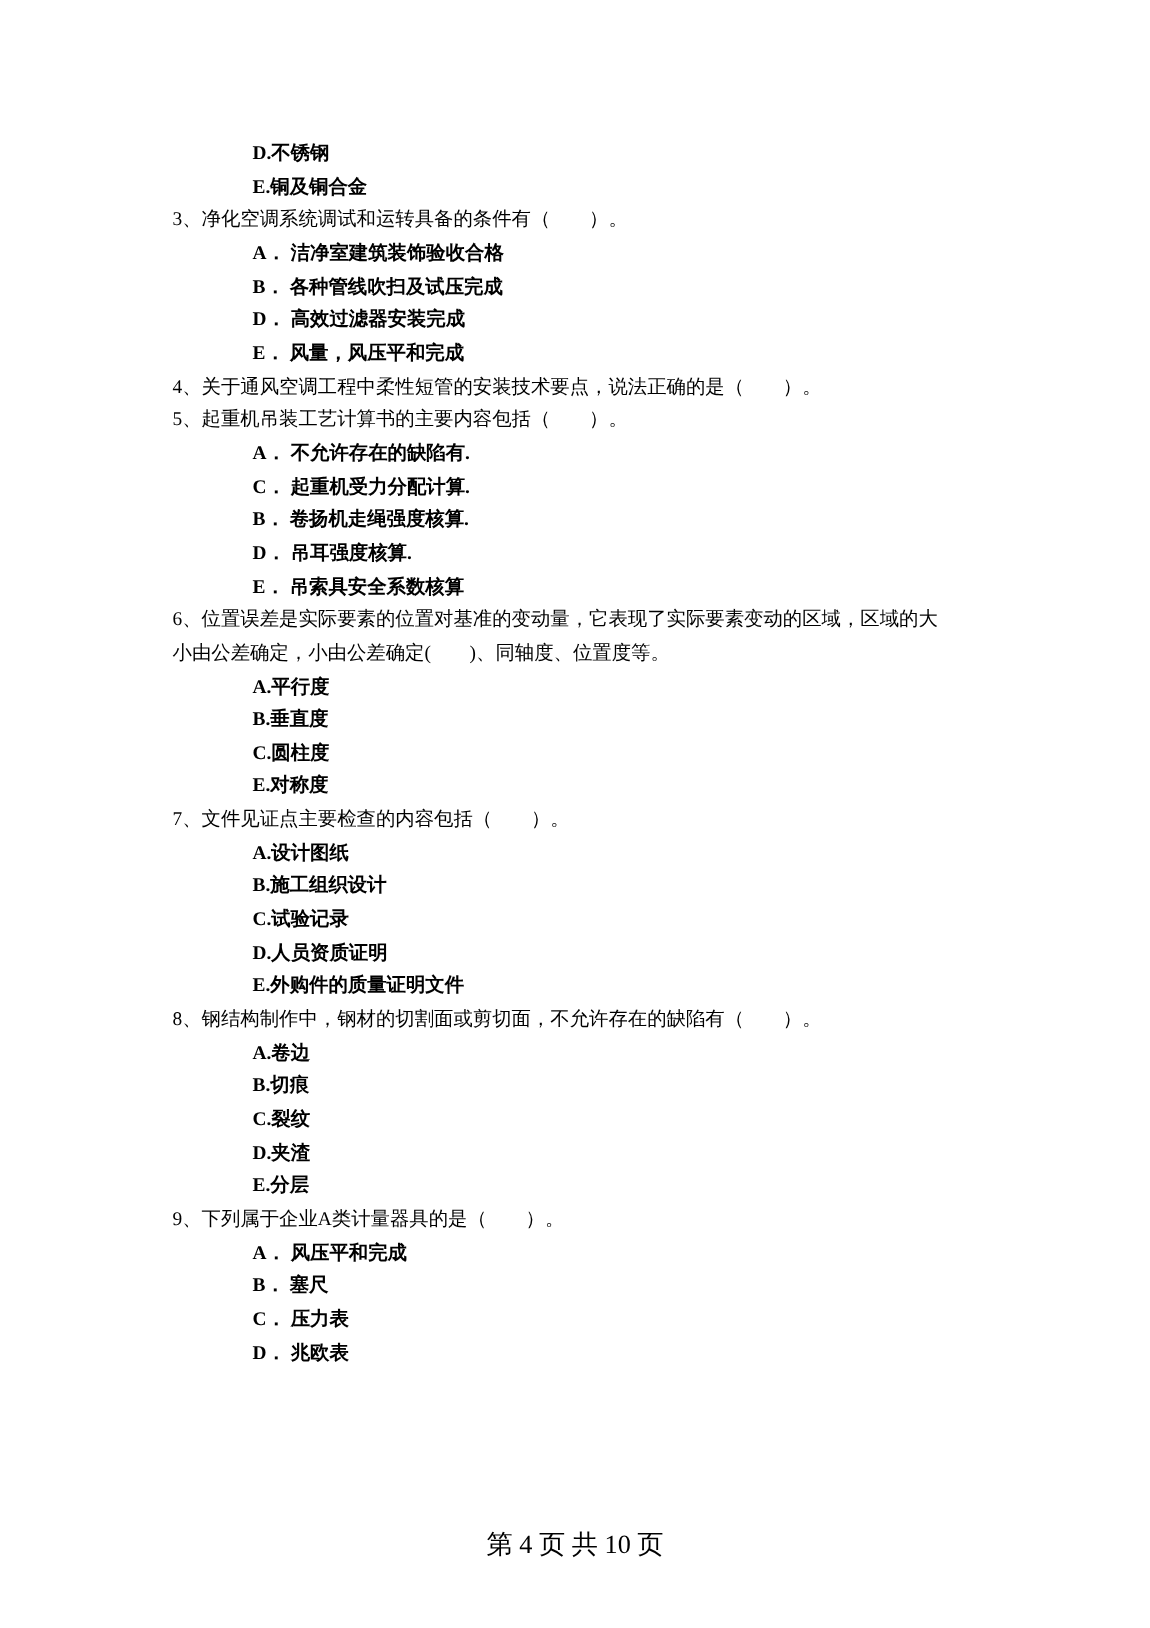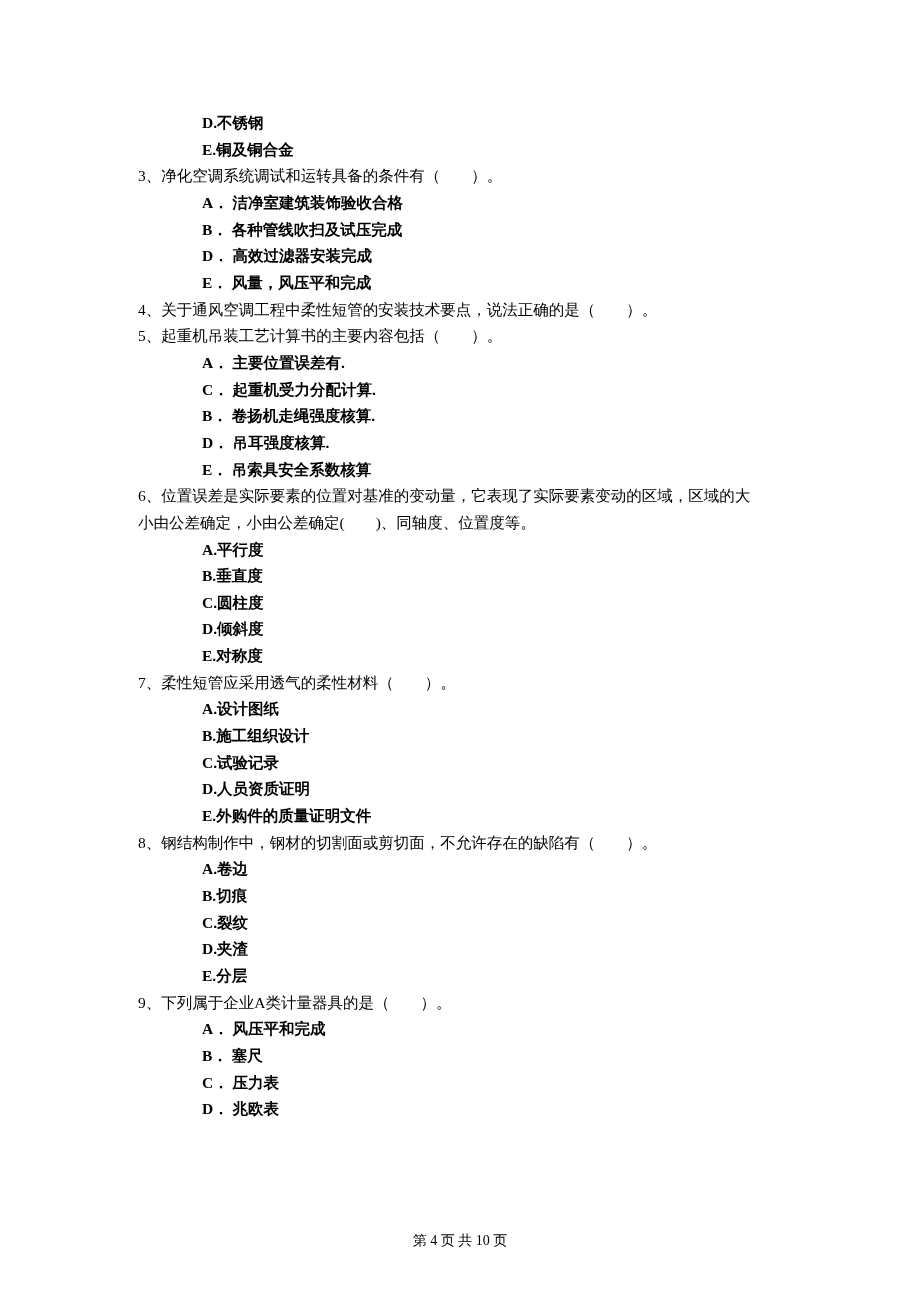--- a/index.html
+++ b/index.html
@@ -14,21 +14,21 @@
       position:relative;
       padding:110px 130px 0 138px;
     }
     .opt-block { padding-left:64px;font-weight:bold; }
     .q-line { }
     .footer {
       position:absolute;
       bottom:49px;
       left:0; right:0;
       text-align:center;
-      font-size:14px;
+      font-size:21px;
     }
   </style>
 </head>
 <body>
 
 <div class="opt-block">
   <div><span>D.不锈钢</span></div>
   <div><span>E.铜及铜合金</span></div>
 </div>
 
@@ -36,36 +36,35 @@
     <div class="q-line"><span>3、</span><span>净化空调系统调试和运转具备的条件有（　　）。</span></div>
     <div class="opt-block">
       <div><span>A． 洁净室建筑装饰验收合格</span></div>
       <div><span>B． 各种管线吹扫及试压完成</span></div>
       <div><span>D． 高效过滤器安装完成</span></div>
       <div><span>E． 风量，风压平和完成</span></div>
     </div>
     <div class="q-line"><span>4、</span><span>关于通风空调工程中柔性短管的安装技术要点，说法正确的是（　　）。</span></div>
     <div class="q-line"><span>5、</span><span>起重机吊装工艺计算书的主要内容包括（　　）。</span></div>
     <div class="opt-block">
-      <div><span>A． 主要位置误差有.</span></div>
+      <div><span>A． 不允许存在的缺陷有.</span></div>
       <div><span>C． 起重机受力分配计算.</span></div>
       <div><span>B． 卷扬机走绳强度核算.</span></div>
       <div><span>D． 吊耳强度核算.</span></div>
       <div><span>E． 吊索具安全系数核算</span></div>
     </div>
     <div class="q-line"><span>6、</span><span>位置误差是实际要素的位置对基准的变动量，它表现了实际要素变动的区域，区域的大</span></div>
     <div><span>小由公差确定，小由公差确定(　　)、同轴度、位置度等。</span></div>
     <div class="opt-block">
       <div><span>A.平行度</span></div>
       <div><span>B.垂直度</span></div>
       <div><span>C.圆柱度</span></div>
-      <div><span>D.倾斜度</span></div>
       <div><span>E.对称度</span></div>
     </div>
-    <div class="q-line"><span>7、</span><span>柔性短管应采用透气的柔性材料（　　）。</span></div>
+    <div class="q-line"><span>7、</span><span>文件见证点主要检查的内容包括（　　）。</span></div>
     <div class="opt-block">
       <div><span>A.设计图纸</span></div>
       <div><span>B.施工组织设计</span></div>
       <div><span>C.试验记录</span></div>
       <div><span>D.人员资质证明</span></div>
       <div><span>E.外购件的质量证明文件</span></div>
     </div>
     <div class="q-line"><span>8、</span><span>钢结构制作中，钢材的切割面或剪切面，不允许存在的缺陷有（　　）。</span></div>
     <div class="opt-block">
       <div><span>A.卷边</span></div>

